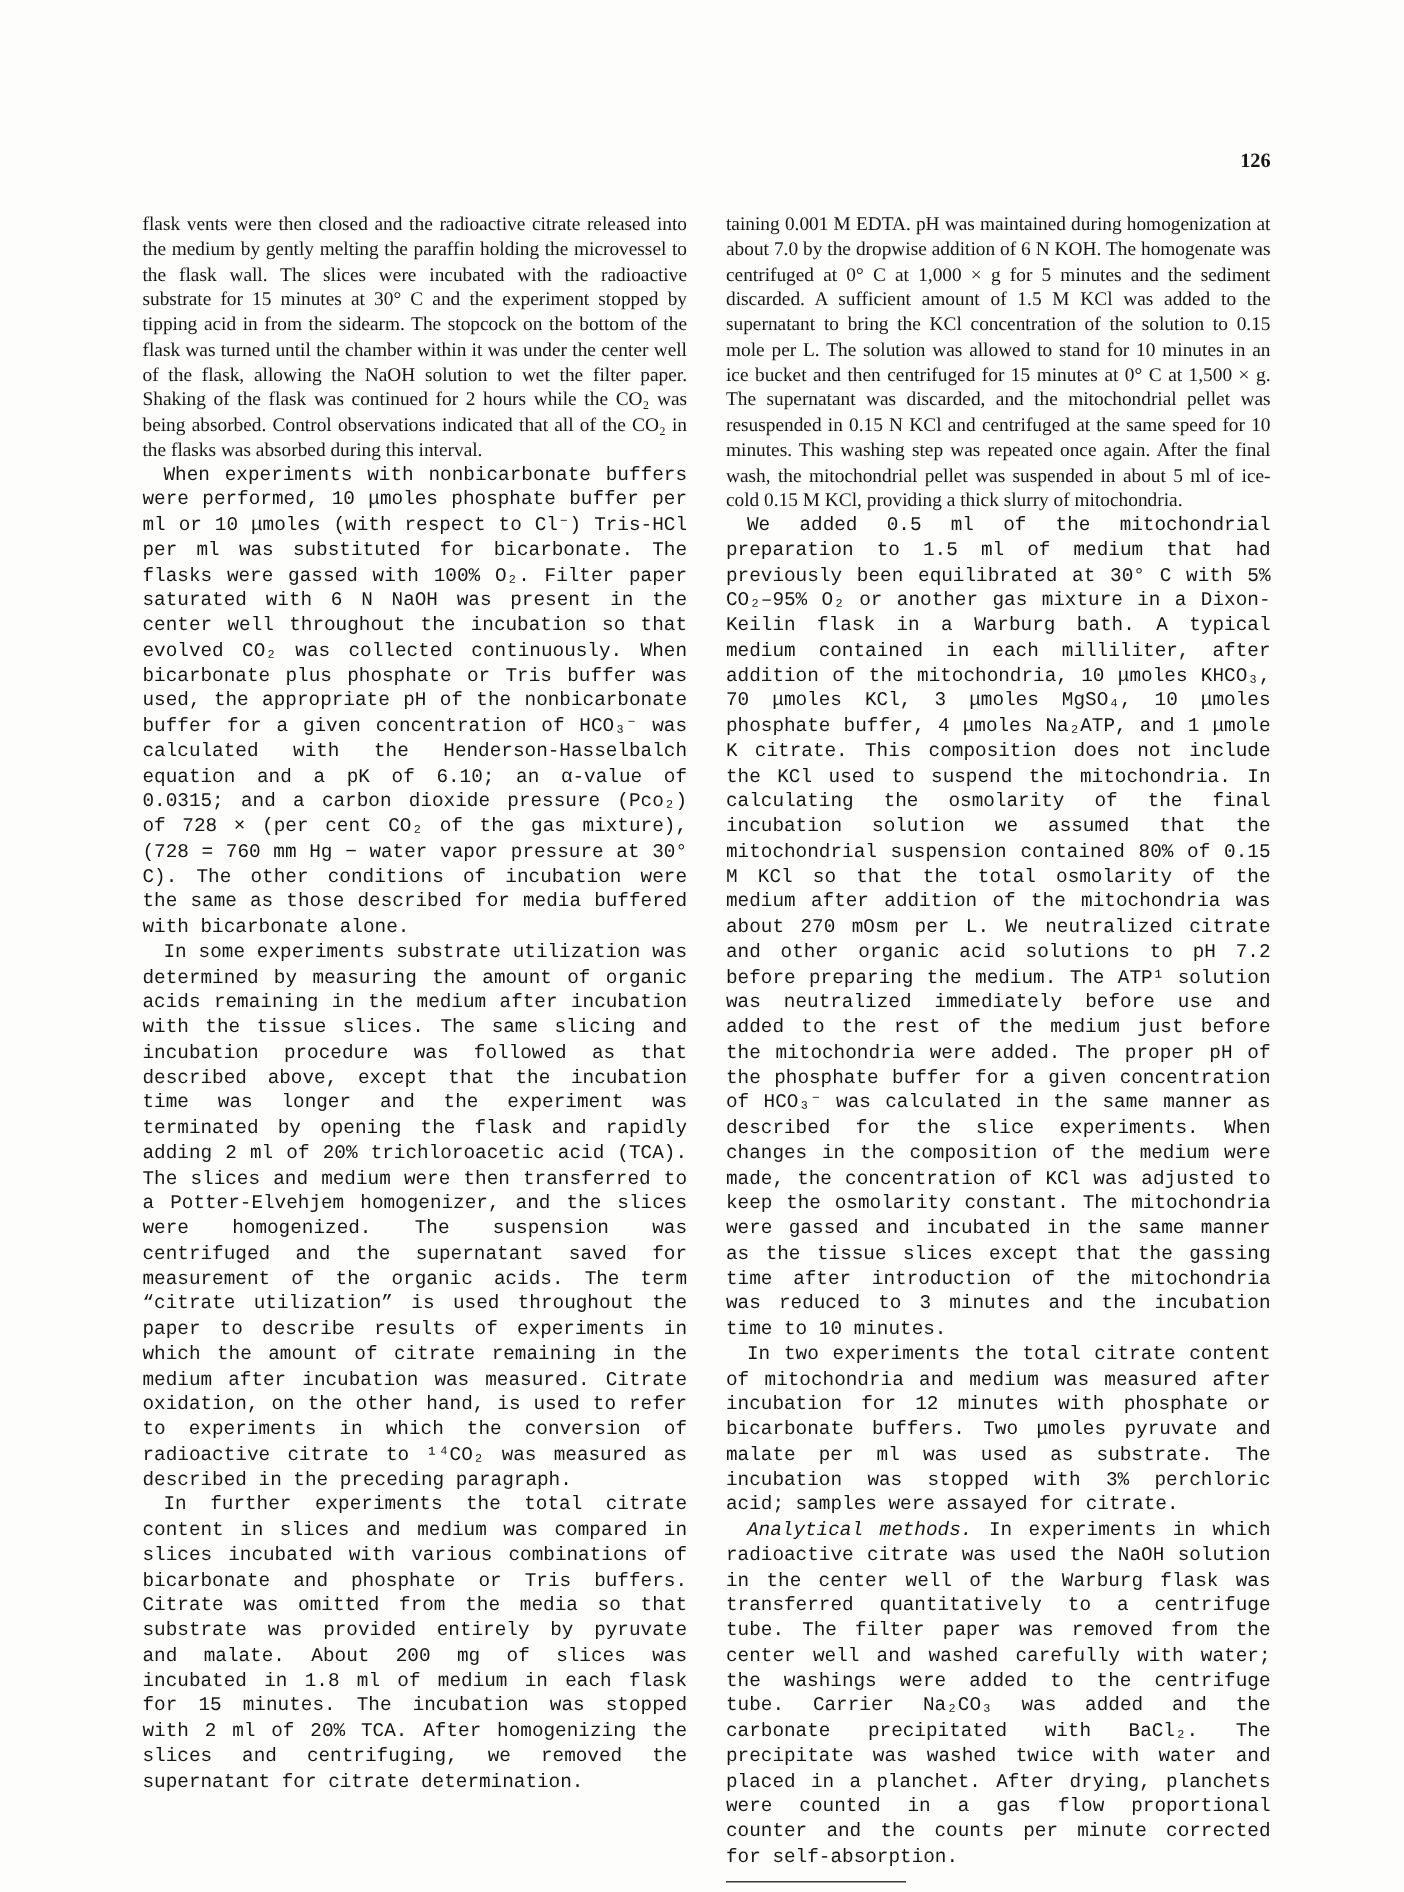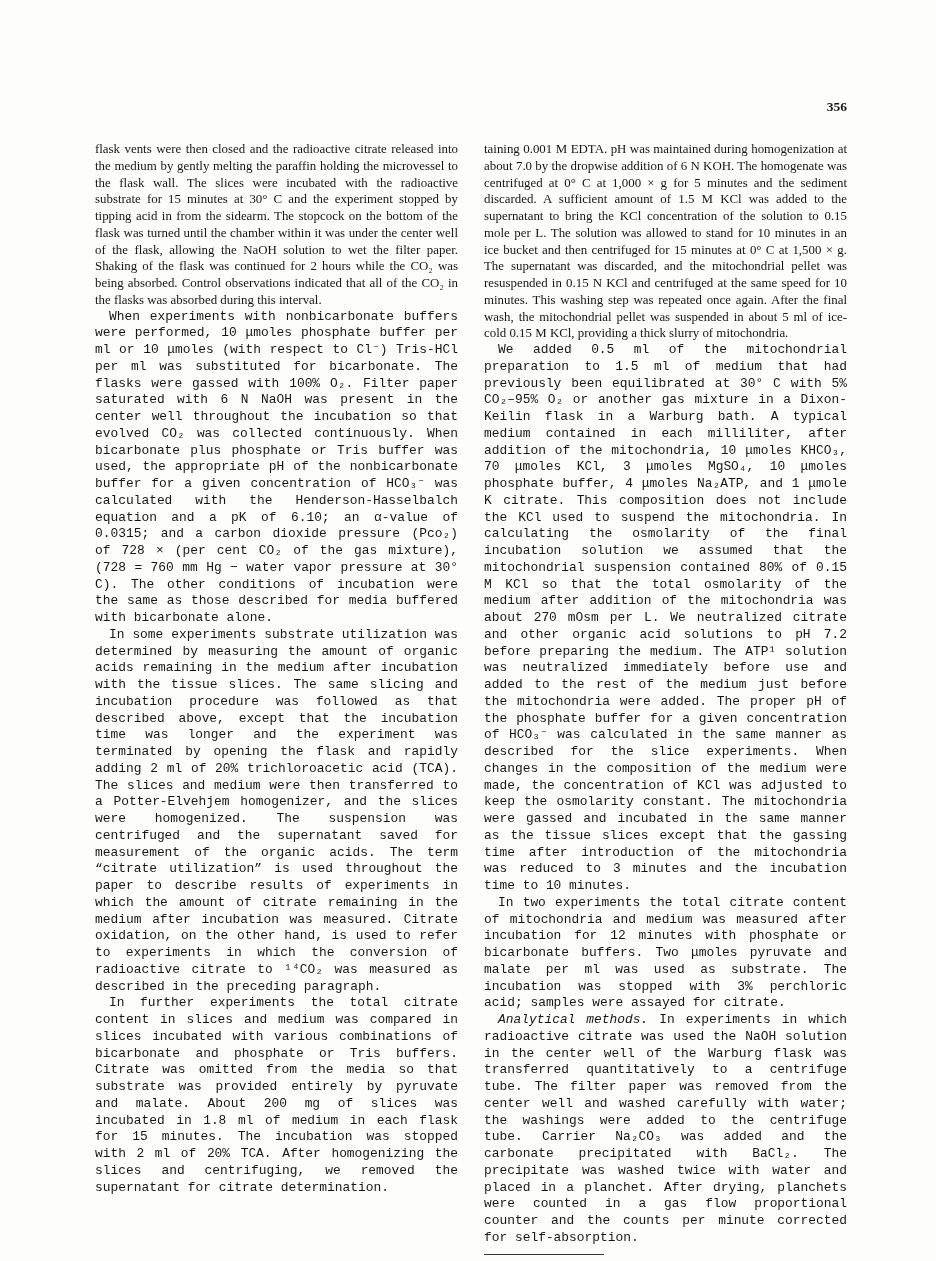--- a/index.html
+++ b/index.html
@@ -60,21 +60,21 @@
     line-height: 16px;
     text-align: left;
   }
 </style>
 </head>
 <body>
 
 <div class="page">
 
   <div class="header">
-    <div class="page-number">356</div>
+    <div class="page-number">126</div>
   </div>
 
   <div class="columns">
 
     <div class="col">
       <p>flask vents were then closed and the radioactive citrate released into the medium by gently melting the paraffin holding the microvessel to the flask wall. The slices were incubated with the radioactive substrate for 15 minutes at 30° C and the experiment stopped by tipping acid in from the sidearm. The stopcock on the bottom of the flask was turned until the chamber within it was under the center well of the flask, allowing the NaOH solution to wet the filter paper. Shaking of the flask was continued for 2 hours while the CO₂ was being absorbed. Control observations indicated that all of the CO₂ in the flasks was absorbed during this interval.</p>
       <p class="indent">When experiments with nonbicarbonate buffers were performed, 10 μmoles phosphate buffer per ml or 10 μmoles (with respect to Cl⁻) Tris-HCl per ml was substituted for bicarbonate. The flasks were gassed with 100% O₂. Filter paper saturated with 6 N NaOH was present in the center well throughout the incubation so that evolved CO₂ was collected continuously. When bicarbonate plus phosphate or Tris buffer was used, the appropriate pH of the nonbicarbonate buffer for a given concentration of HCO₃⁻ was calculated with the Henderson-Hasselbalch equation and a pK of 6.10; an α-value of 0.0315; and a carbon dioxide pressure (Pco₂) of 728 × (per cent CO₂ of the gas mixture), (728 = 760 mm Hg − water vapor pressure at 30° C). The other conditions of incubation were the same as those described for media buffered with bicarbonate alone.</p>
       <p class="indent">In some experiments substrate utilization was determined by measuring the amount of organic acids remaining in the medium after incubation with the tissue slices. The same slicing and incubation procedure was followed as that described above, except that the incubation time was longer and the experiment was terminated by opening the flask and rapidly adding 2 ml of 20% trichloroacetic acid (TCA). The slices and medium were then transferred to a Potter-Elvehjem homogenizer, and the slices were homogenized. The suspension was centrifuged and the supernatant saved for measurement of the organic acids. The term “citrate utilization” is used throughout the paper to describe results of experiments in which the amount of citrate remaining in the medium after incubation was measured. Citrate oxidation, on the other hand, is used to refer to experiments in which the conversion of radioactive citrate to ¹⁴CO₂ was measured as described in the preceding paragraph.</p>
       <p class="indent">In further experiments the total citrate content in slices and medium was compared in slices incubated with various combinations of bicarbonate and phosphate or Tris buffers. Citrate was omitted from the media so that substrate was provided entirely by pyruvate and malate. About 200 mg of slices was incubated in 1.8 ml of medium in each flask for 15 minutes. The incubation was stopped with 2 ml of 20% TCA. After homogenizing the slices and centrifuging, we removed the supernatant for citrate determination.</p>
     </div>

